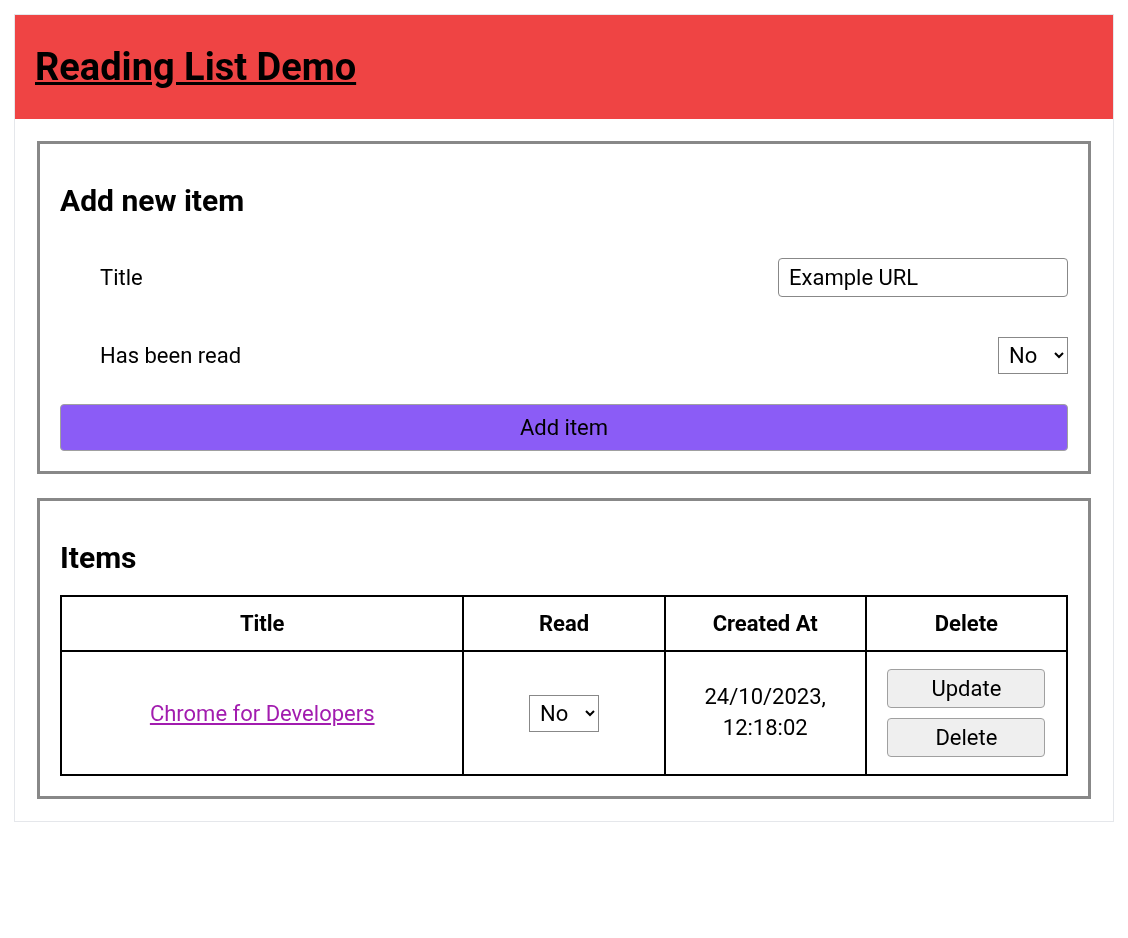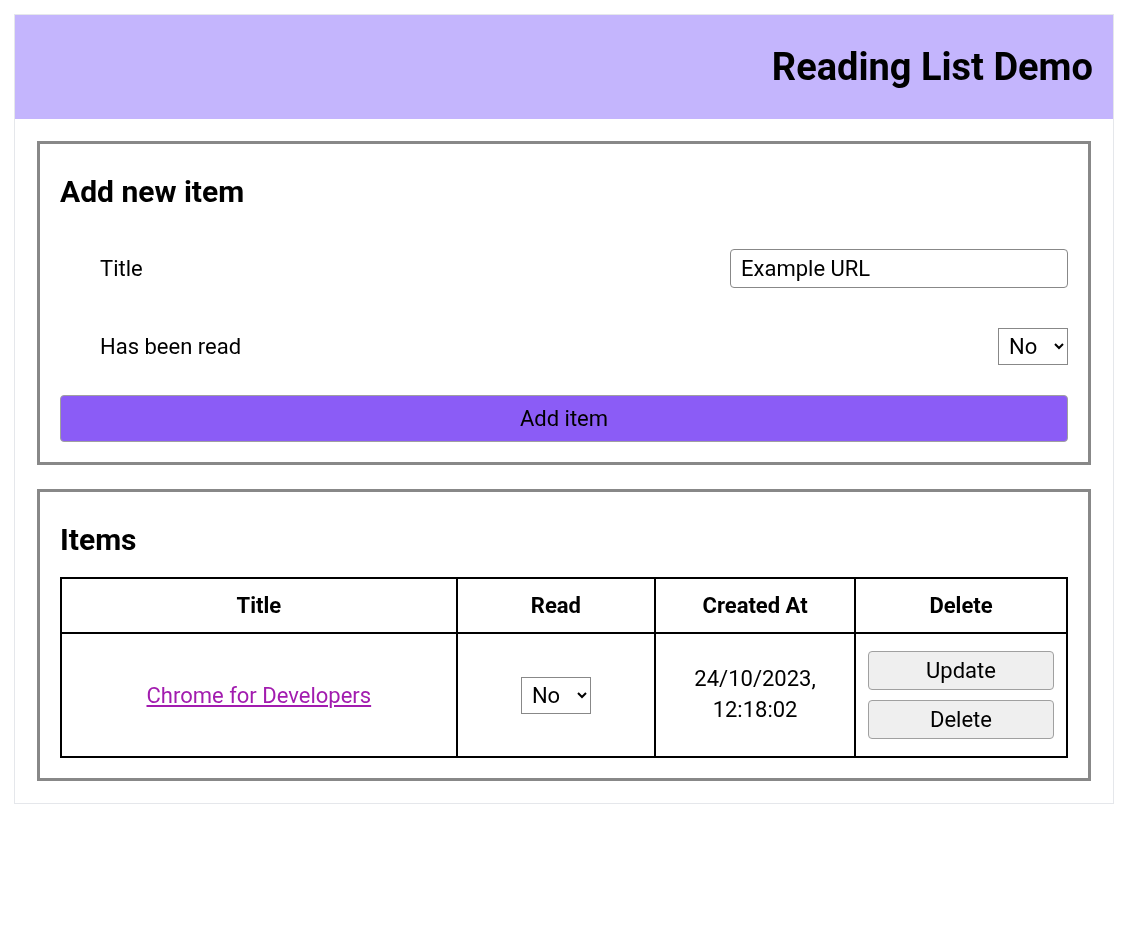--- a/index.html
+++ b/index.html
@@ -12,57 +12,58 @@
       background: #ffffff;
       color: #000;
       font-size: 22px;
     }
     .container {
       border: 1px solid #e5e7eb;
       max-width: 1100px;
       margin: 0 auto;
     }
     .header {
-      background: #c4b5fd;
+      background: #ef4444;
       padding: 30px 20px;
-      text-align: right;
+      text-align: left;
+      text-decoration: underline;
     }
     .header h1 {
       margin: 0;
       font-size: 38px;
       font-weight: 700;
     }
     .content {
       padding: 22px;
       display: flex;
       flex-direction: column;
       gap: 24px;
     }
     .section {
       border: 3px solid #888;
-      padding: 20px 20px 20px 20px;
+      padding: 29px 20px 20px 20px;
       background: #fff;
     }
     .section h2 {
       font-size: 30px;
       font-weight: 700;
       margin: 10px 0 20px 0;
     }
     .form-row {
       display: flex;
       justify-content: space-between;
       align-items: center;
       padding: 20px 0 20px 40px;
       font-size: 22px;
     }
     .form-label {
       font-weight: 400;
     }
     input[type="text"] {
-      width: 338px;
+      width: 290px;
       padding: 6px 10px;
       font-size: 22px;
       border: 1px solid #888;
       border-radius: 4px;
       font-family: inherit;
     }
     select {
       font-size: 22px;
       padding: 4px 6px;
       border: 1px solid #888;
@@ -76,21 +77,21 @@
       padding: 10px;
       font-size: 22px;
       background: #8b5cf6;
       border: 1px solid #a0a0a0;
       border-radius: 4px;
       cursor: pointer;
       font-family: inherit;
       margin-top: 10px;
     }
     .btn-small {
-      width: 186px;
+      width: 158px;
       padding: 6px 8px;
       font-size: 22px;
       background: #efefef;
       border: 1px solid #a0a0a0;
       border-radius: 4px;
       cursor: pointer;
       font-family: inherit;
       margin: 3px 0;
     }
     table {

